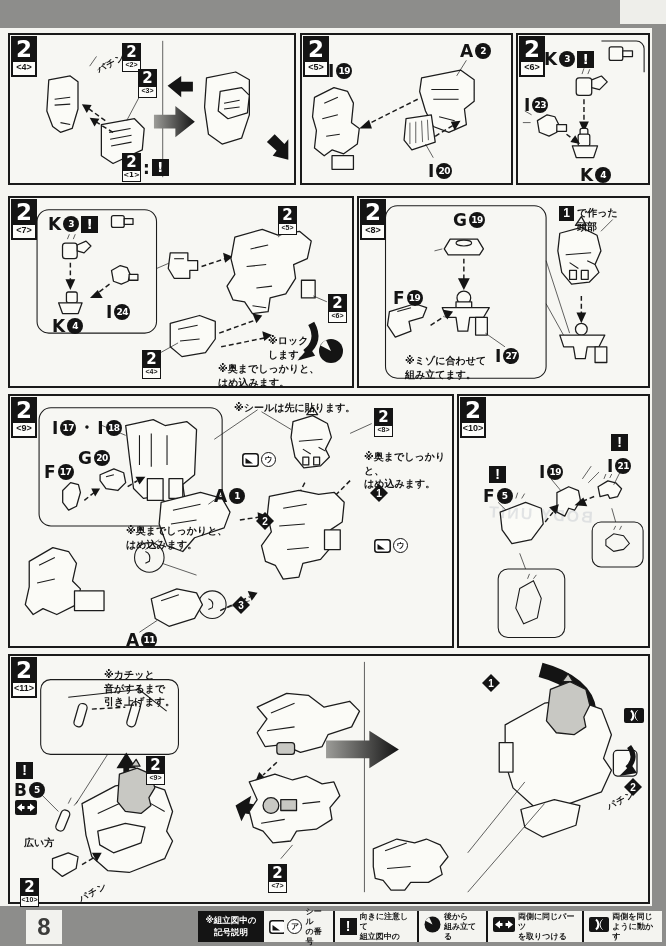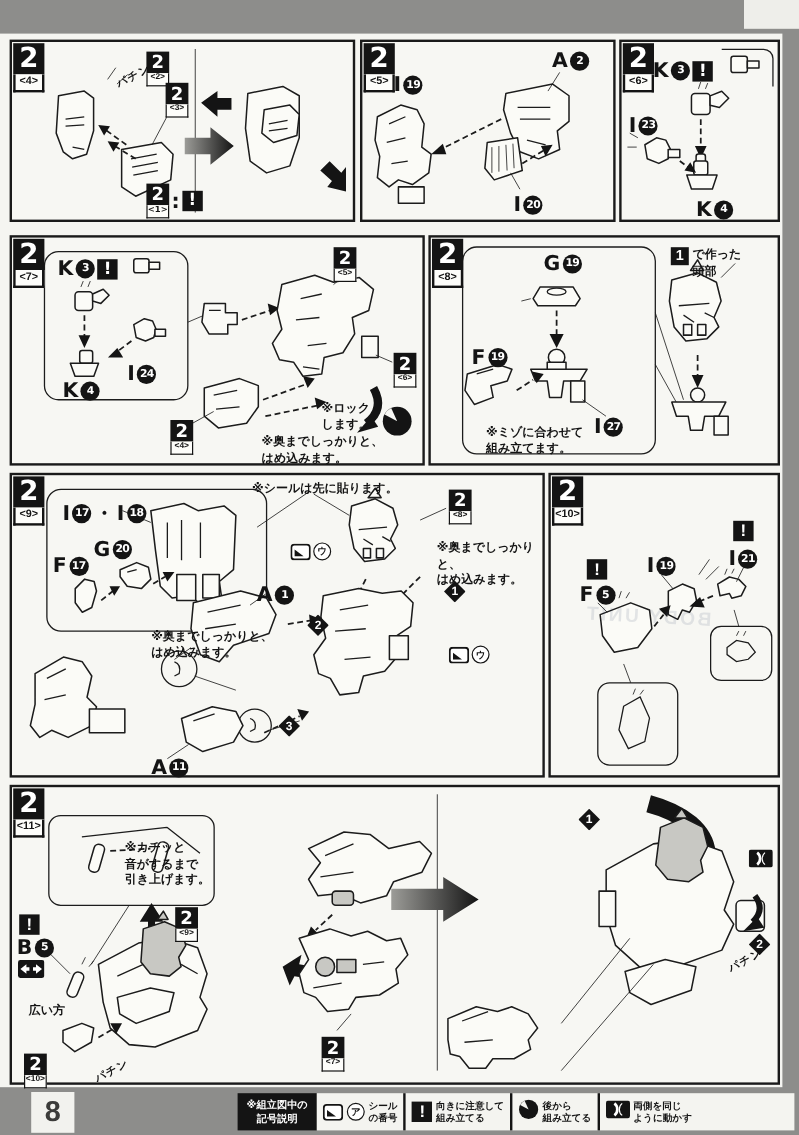--- a/index.html
+++ b/index.html
@@ -371,21 +371,21 @@
         <path class="s2" d="M152,208 l18,-6"></path>
       <line class="d" x1="212" y1="218" x2="242" y2="204"></line>
         <polygon class="b" points="250,200 240,198 244,208"></polygon>
       <line class="s2 thin" x1="130" y1="240" x2="148" y2="228"></line>
       <line class="s2 thin" x1="150" y1="146" x2="136" y2="156"></line>
     </svg>
     <span class="hdr" style="left:1px;top:1px">
       <span class="hn">2</span>
         <span class="hs">&lt;9&gt;</span>
       </span>
-    <div class="note" style="left:200px;top:5px">※シールは先に貼ります。</div>
+    <div class="note" style="left:224px;top:5px">※シールは先に貼ります。</div>
     <span class="plbl" style="left:42px;top:20px">
       <span>I</span>
         <span class="pc">17</span>
       <span>・</span>
       <span>I</span>
         <span class="pc">18</span>
       </span>
     <span class="plbl" style="left:68px;top:52px">
       <span>G</span>
         <span class="pc">20</span>
@@ -533,21 +533,21 @@
       <polygon class="b" points="616,122 628,110 634,119"></polygon>
       <path class="s" d="M366,196 l24,-10 18,4 12,-4 14,6 8,12 -8,10 2,8 -14,8 -18,0 -6,8 -14,0 -8,-10 -8,-2 -2,-12 z"></path>
       <path class="s2" d="M378,198 l22,-8 M380,216 l24,-2"></path>
       <line class="s2 thin" x1="462" y1="200" x2="520" y2="128"></line>
       <line class="s2 thin" x1="462" y1="240" x2="540" y2="150"></line>
     </svg>
     <span class="hdr" style="left:1px;top:1px">
       <span class="hn">2</span>
         <span class="hs">&lt;11&gt;</span>
       </span>
-    <div class="note" style="left:94px;top:44px">※カチッと
+    <div class="note" style="left:94px;top:12px">※カチッと
 音がするまで
 引き上げます。</div>
     <span class="mlbl" style="left:136px;top:100px">
       <span class="hn">2</span>
         <span class="hs">&lt;9&gt;</span>
       </span>
     <span class="warn" style="position:absolute;left:6px;top:106px;z-index:3">!</span>
     <span class="plbl" style="left:4px;top:124px">
       <span>B</span>
         <span class="pc">5</span>
@@ -592,33 +592,43 @@
           <rect x="0.8" y="0.8" width="15.4" height="12.4" rx="2.5" fill="#fff" stroke="#141414" stroke-width="1.5"></rect>
           <path d="M3.5,10.5 L11,10.5 L3.5,5 Z" fill="#141414"></path>
         </svg>
       <span class="schar">ア</span>
       <span class="lab">シール
 の番号</span>
     </div>
     <div class="litem">
       <span class="warn">!</span>
       <span class="lab">向きに注意して
-組み立てる</span>
+組立図中の</span>
     </div>
     <div class="litem">
       <span>
         <svg width="17" height="17">
             <circle cx="8.5" cy="8.5" r="8" fill="#141414"></circle>
             <path d="M8.5,8.5 L1.5,4.8 A8,8 0 0 1 5.2,1.3 Z" fill="#f4f4f0"></path>
           </svg></span>
       <span class="lab">後から
 組み立てる</span>
     </div>
     <div class="litem">
       <span>
+        <svg width="22" height="15">
+            <rect width="22" height="15" rx="2" fill="#141414"></rect>
+            <polygon points="2,7.5 7,3.5 7,6 9.5,6 9.5,9 7,9 7,11.5" fill="#fff"></polygon>
+            <polygon points="20,7.5 15,3.5 15,6 12.5,6 12.5,9 15,9 15,11.5" fill="#fff"></polygon>
+          </svg></span>
+      <span class="lab">両側に同じパーツ
+を取りつける</span>
+    </div>
+    <div class="litem">
+      <span>
         <svg width="20" height="15">
             <rect width="20" height="15" rx="2" fill="#141414"></rect>
             <path d="M7,2.5 C10.2,5 10.2,10 7,12.5" stroke="#fff" stroke-width="2.2" fill="none"></path>
             <path d="M13.5,2.5 C10.3,5 10.3,10 13.5,12.5" stroke="#fff" stroke-width="1" fill="none"></path>
           </svg></span>
       <span class="lab">両側を同じ
 ように動かす</span>
     </div>
   </div>
 </div>

